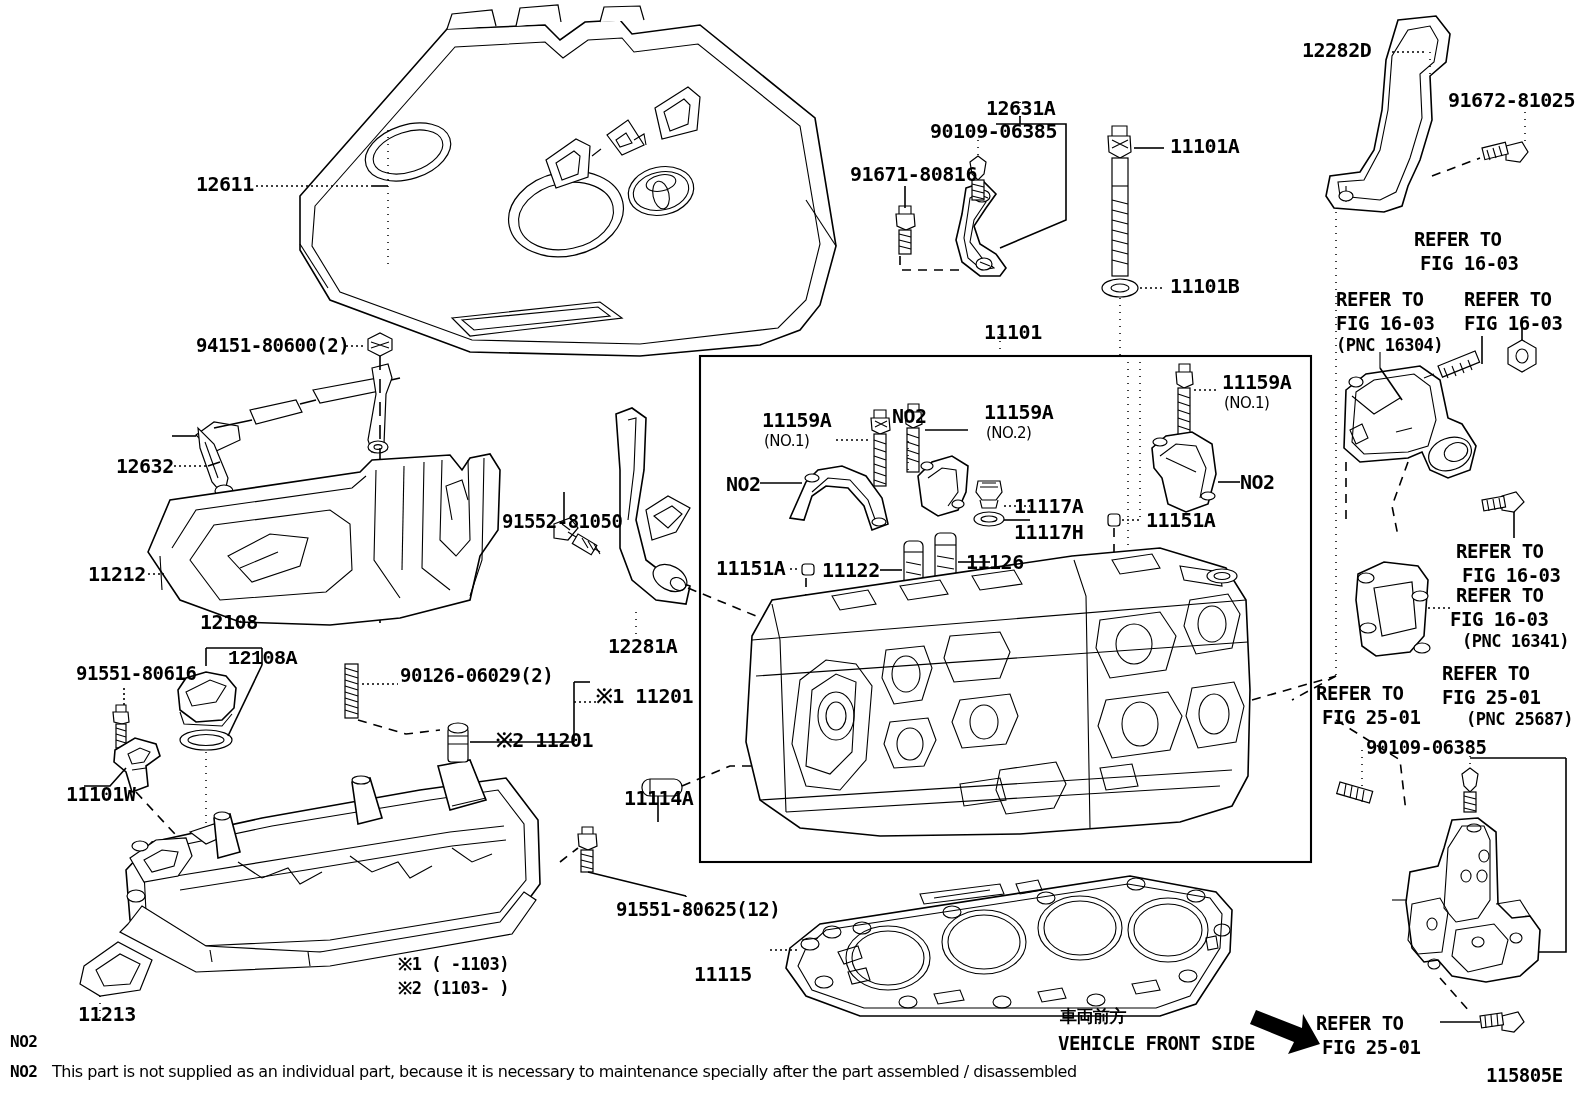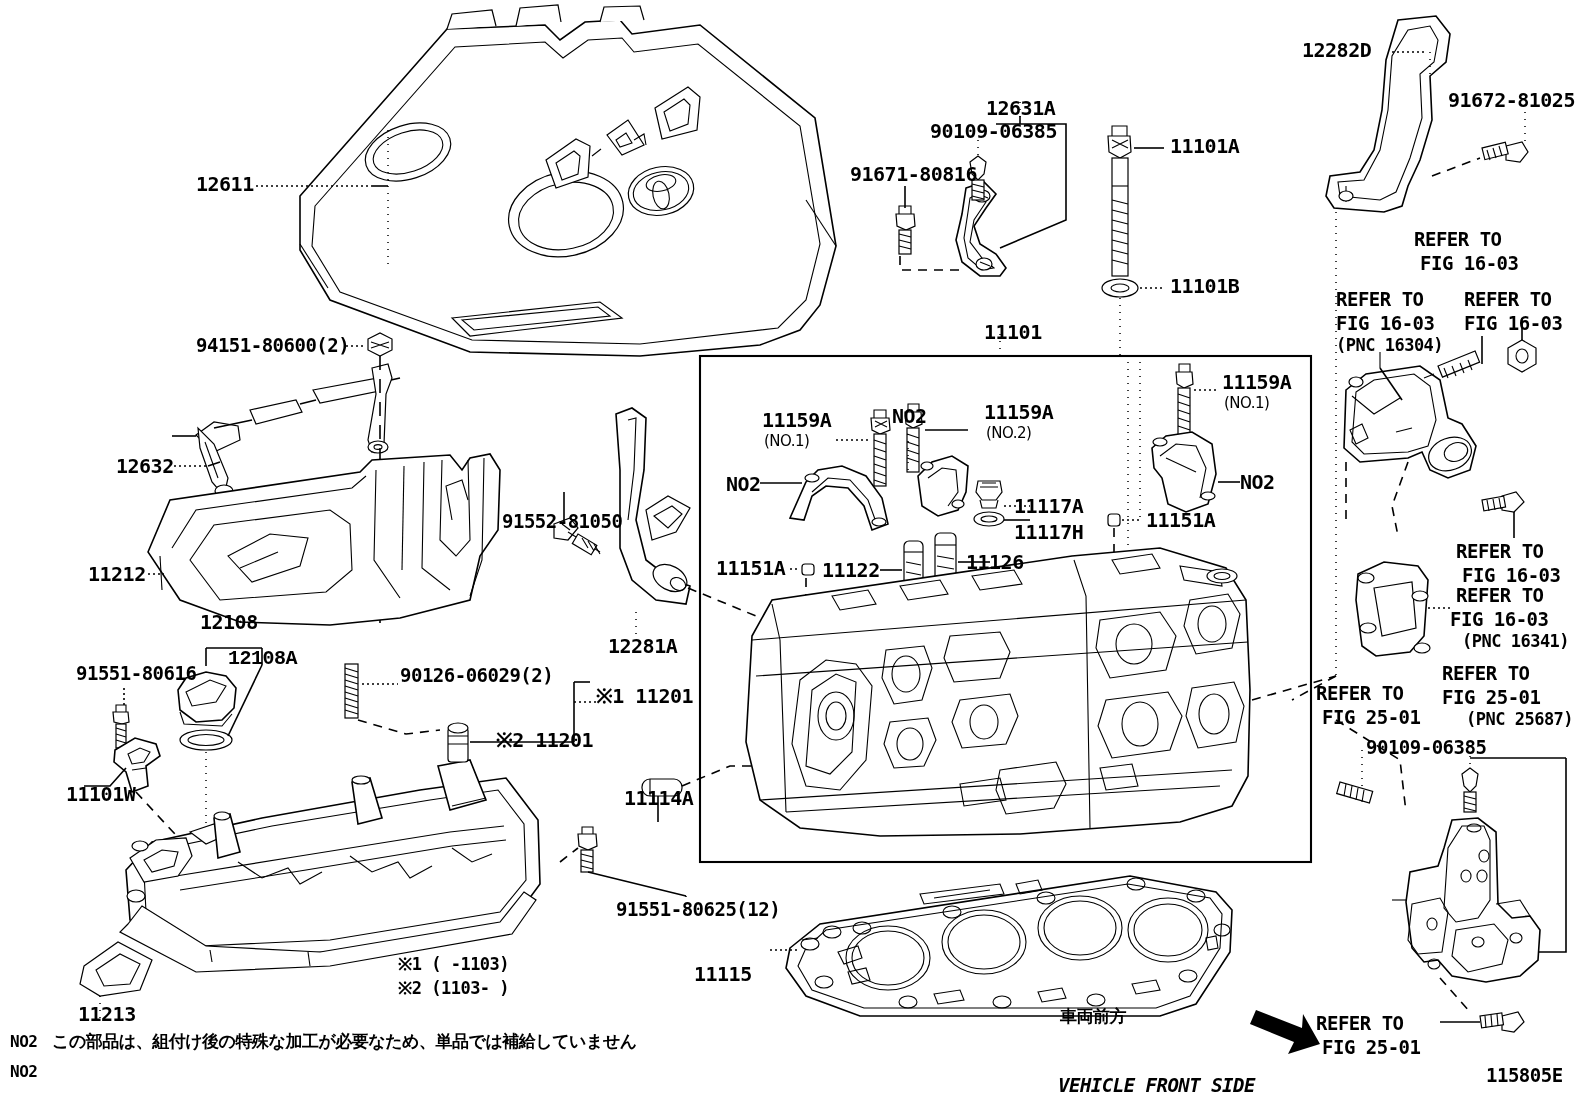--- a/index.html
+++ b/index.html
@@ -664,21 +664,21 @@
 
 <div class="lbl s19" style="left:1366px;top:738px;">90109-06385</div>
 
 <div class="lbl s19" style="left:1316px;top:1014px;">REFER TO</div>
 <div class="lbl s19" style="left:1322px;top:1038px;">FIG 25-01</div>
 
 <div class="lbl s17" style="left:398px;top:956px;">※1 (     -1103)</div>
 <div class="lbl s17" style="left:398px;top:980px;">※2 (1103-     )</div>
 
 <div class="lbl jp" style="left:1060px;top:1008px;">車両前方</div>
-<div class="lbl s19" style="left:1058px;top:1076px;font-style:italic;">VEHICLE FRONT SIDE</div>
+<div class="lbl s19" style="left:1058px;top:1034px;">VEHICLE FRONT SIDE</div>
 
 <div class="lbl noteb" style="left:10px;top:1034px;">NO2</div>
-<div class="lbl jp" style="left:52px;top:1033px;">この部品は、組付け後の特殊な加工が必要なため、単品では補給していません</div>
 <div class="lbl noteb" style="left:10px;top:1064px;">NO2</div>
+<div class="lbl note" style="left:52px;top:1064px;">This part is not supplied as an individual part, because it is necessary to maintenance specially after the part assembled / disassembled</div>
 
 <div class="lbl s19" style="left:1486px;top:1066px;">115805E</div>
 
 </div>
 
 </body></html>

